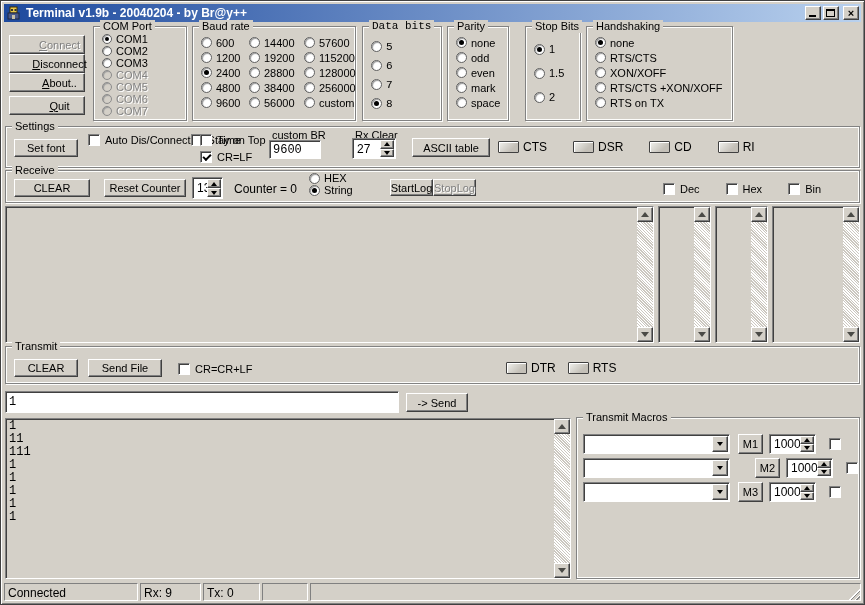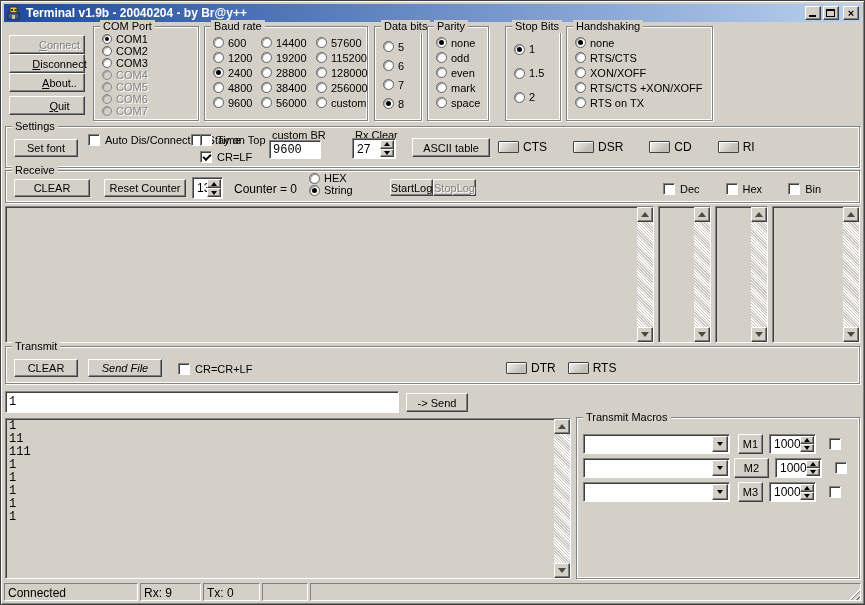--- a/index.html
+++ b/index.html
@@ -134,21 +134,21 @@
           <span class="ulf">Disconnect</span>
         </span>
       <span class="btn b3">
           <span class="ulf">About..</span>
         </span>
       <span class="btn b3">
           <span class="ulf">Quit</span>
         </span>
     </div>
 
-    <div class="grp group" style="position:relative; margin-left:4px; width:106px;">
+    <div class="grp group" style="position:relative; margin-left:4px; width:94px;">
       <span class="group-label">COM Port</span>
       <div class="rg rg-tight" style="padding:6px 0 0 8px;">
           <div class="radio-item">
             <span class="radio checked"></span>
             <span class="lbl">COM1</span>
           </div>
           <div class="radio-item">
             <span class="radio"></span>
             <span class="lbl">COM2</span>
           </div>
@@ -240,21 +240,21 @@
               <span class="lbl">256000</span>
             </div>
             <div class="radio-item">
               <span class="radio"></span>
               <span class="lbl">custom</span>
             </div>
           </div>
       </div>
     </div>
 
-    <div class="grp group" style="position:relative; margin-left:6px; width:48px;">
+    <div class="grp group" style="position:relative; margin-left:6px; width:80px;font-family:Liberation Mono, monospace;">
       <span class="group-label">Data bits</span>
       <div class="rg rg-4" style="padding:10px 0 0 8px;">
           <div class="radio-item">
             <span class="radio"></span>
             <span class="lbl">5</span>
           </div>
           <div class="radio-item">
             <span class="radio"></span>
             <span class="lbl">6</span>
           </div>
@@ -489,21 +489,21 @@
           <span class="sb-btn b3">
             <span class="arr-d"></span>
           </span>
         </div>
     </div>
   </div>
 
   <div class="group transmit-group">
     <span class="group-label">Transmit</span>
     <span class="btn b3 abs" style="left:8px; top:12px; width:64px; height:18px;">CLEAR</span>
-    <span class="btn b3 abs" style="left:82px; top:12px; width:74px; height:18px;font-style:italic;">Send File</span>
+    <span class="btn b3 abs" style="left:82px; top:12px; width:74px; height:18px;">Send File</span>
     <div class="abs" style="left:172px; top:13px;">
         <div class="cbrow" style="height: 17px;">
           <span class="cb"></span>
           <span>CR=CR+LF</span>
         </div>
       </div>
     <div class="abs" style="left:500px; top:14px; display:flex; gap:12px;">
         <div class="led-item">
           <span class="led"></span>
           <span style="font-size: 12px;">DTR</span>
@@ -566,21 +566,21 @@
           </div>
           <span class="cb" style="margin-left: 13px;"></span>
         </div>
         <div class="macro-row">
           <div class="combo sunk" style="width: 147px; height: 20px;">
             <span style="position: absolute; left: 3px; top: 3px;"></span>
             <span class="combo-btn b3">
               <span class="arr-sd"></span>
             </span>
           </div>
-          <span class="btn b3" style="width: 35px; height: 20px; margin-left: 4px;">M2</span>
+          <span class="btn b3" style="width: 25px; height: 20px; margin-left: 25px;">M2</span>
           <div class="spin sunk" style="position: relative; width: 47px; height: 20px; margin-left: 6px;">
             <span class="spin-val">1000</span>
             <span class="spin-btns">
               <span class="spin-b b3">
                 <span class="arr-su"></span>
               </span>
               <span class="spin-b b3">
                 <span class="arr-sd"></span>
               </span>
             </span>

